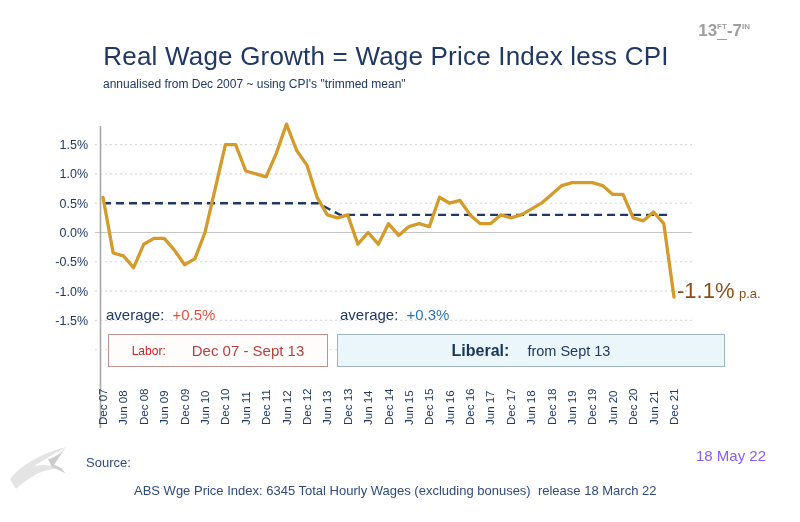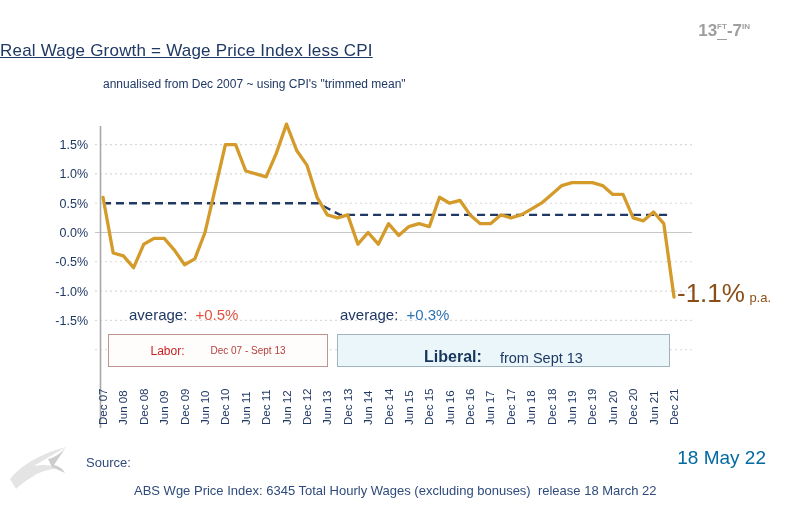--- a/index.html
+++ b/index.html
@@ -1,52 +1,52 @@
 <!DOCTYPE html>
 <html><head>
 <meta charset="utf-8">
 <style>
   html,body{margin:0;padding:0;background:#fff;}
   .slide{
     position:relative;width:800px;height:522px;background:#ffffff;
     font-family:"Liberation Sans",sans-serif;overflow:hidden;color:#1F3864;
   }
   .title{
-    position:absolute;left:0;top:41px;width:772px;text-align:left;
-    font-size:17px;letter-spacing:.2px;color:#1F3864;text-decoration:underline;
+    position:absolute;left:0;top:41px;width:772px;text-align:center;
+    font-size:26px;letter-spacing:.2px;color:#1F3864;
   }
   .subtitle{
     position:absolute;left:103px;top:77px;font-size:12px;color:#1F3864;
   }
   .brand{
     position:absolute;right:50px;top:21px;color:#9E9E9E;font-size:17px;
     font-weight:700;letter-spacing:0;
   }
   .brand .sup{font-size:8px;vertical-align:super;font-weight:700;}
   .brand .sup.ft{border-bottom:1.5px solid #9E9E9E;padding-bottom:8px;}
   #chart-svg{position:absolute;left:0;top:0;}
   .avg{position:absolute;top:306px;font-size:15px;color:#1F3864;}
-  .avg-labor{left:129px;}
+  .avg-labor{left:106px;}
   .avg-liberal{left:340px;}
   .avg .val{margin-left:8px;}
   .avg-labor .val{color:#E1523E;}
   .avg-liberal .val{color:#2E74B5;}
   .endnote{position:absolute;left:677px;top:278px;color:#8B4E19;white-space:nowrap;}
-  .endnote .big{font-size:26px;}
+  .endnote .big{font-size:22px;}
   .endnote .small{font-size:13px;}
   .box{position:absolute;top:334px;height:33px;display:flex;align-items:center;justify-content:center;box-sizing:border-box;}
   .labor-box{left:108px;width:220px;border:1.5px solid #C09290;background:#FFFCFC;}
-  .liberal-box{left:337px;width:333px;border:1.3px solid #9FB4BE;background:#EAF6F9;align-items:flex-end;}
+  .liberal-box{left:337px;width:388px;border:1.3px solid #9FB4BE;background:#EAF6F9;}
   .labor-box .lbl{color:#CC2222;font-size:12px;margin-right:26px;}
-  .labor-box .per{color:#B5413C;font-size:10px;}
+  .labor-box .per{color:#B5413C;font-size:15px;}
   .liberal-box .lbl{color:#17365D;font-size:16px;font-weight:700;margin-right:18px;}
   .liberal-box .per{color:#1F3864;font-size:14.5px;}
   .src-label{position:absolute;left:86px;top:446px;font-size:13px;color:#2F4B7C;margin-top:9px;}
   .src-lines{position:absolute;left:134px;top:446px;font-size:13px;color:#2F4B7C;line-height:18px;white-space:pre;}
-  .date{position:absolute;right:34px;top:447px;font-size:19px;color:#0369a1;}
+  .date{position:absolute;right:34px;top:447px;font-size:15px;color:#8b5cf6;}
   .watermark{position:absolute;left:8px;top:443px;}
 </style>
 </head>
 <body>
 
 <div class="slide">
 
   <div class="title">Real Wage Growth = Wage Price Index less CPI</div>
   <div class="subtitle">annualised from Dec 2007 ~ using CPI's "trimmed mean"</div>
 

